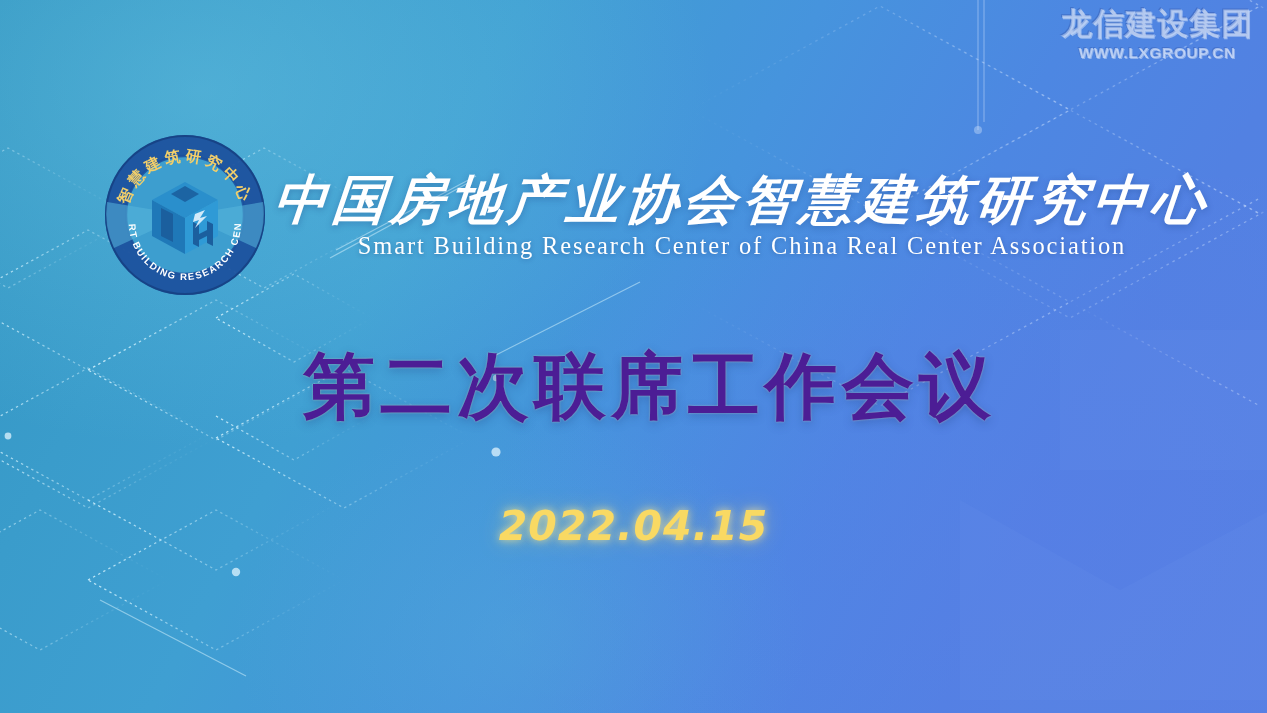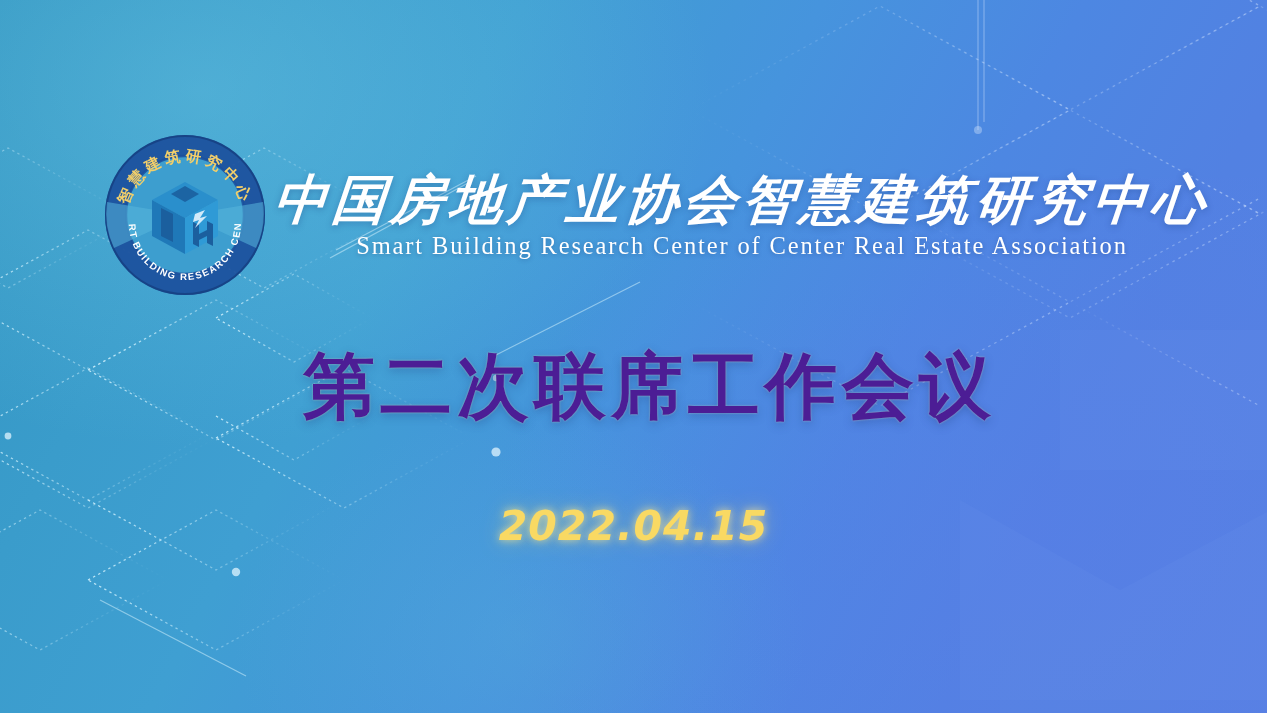--- a/index.html
+++ b/index.html
@@ -304,20 +304,24 @@
 
     <g fill="#7fa8f0" fill-opacity=".085" stroke="none">
       <path d="M960,500 L1120,590 L1267,512 L1267,700 L960,700 Z"></path>
       <path d="M1060,330 L1267,330 L1267,470 L1060,470 Z"></path>
     </g>
     <g fill="#6f9de8" fill-opacity=".07" stroke="none">
       <path d="M1000,620 L1160,620 L1160,713 L1000,713 Z"></path>
     </g>
   </svg>
 
+  <div class="watermark">
+    <div class="wm-cn">龙信建设集团</div>
+    <div class="wm-url">WWW.LXGROUP.CN</div>
+  </div>
 
   <div class="header-block">
 
     <div class="logo-badge">
       <svg viewBox="0 0 166 166">
         <defs>
           <path id="arcTopPath" d="M 24,88 A 59,59 0 0 1 142,88"></path>
           <path id="arcBotPath" d="M 27,92 A 56,56 0 0 0 139,92"></path>
         </defs>
 
@@ -352,21 +356,21 @@
         </text>
 
         <text font-family="'Liberation Sans','DejaVu Sans',sans-serif" font-size="9.6" font-weight="bold" fill="#ffffff" letter-spacing="1.5">
           <textPath href="#arcBotPath" startOffset="50%" text-anchor="middle">SMART BUILDING RESEARCH CENTER</textPath>
         </text>
       </svg>
     </div>
 
     <div class="org-titles">
       <div class="org-cn">中国房地产业协会智慧建筑研究中心</div>
-      <div class="org-en">Smart Building Research Center of Center Real Estate Association</div>
+      <div class="org-en">Smart Building Research Center of China Real Center Association</div>
     </div>
   </div>
 
   <div class="meeting-title">第二次联席工作会议</div>
 
   <div class="meeting-date">2022.04.15</div>
 
 </div>
 
 </body></html>

